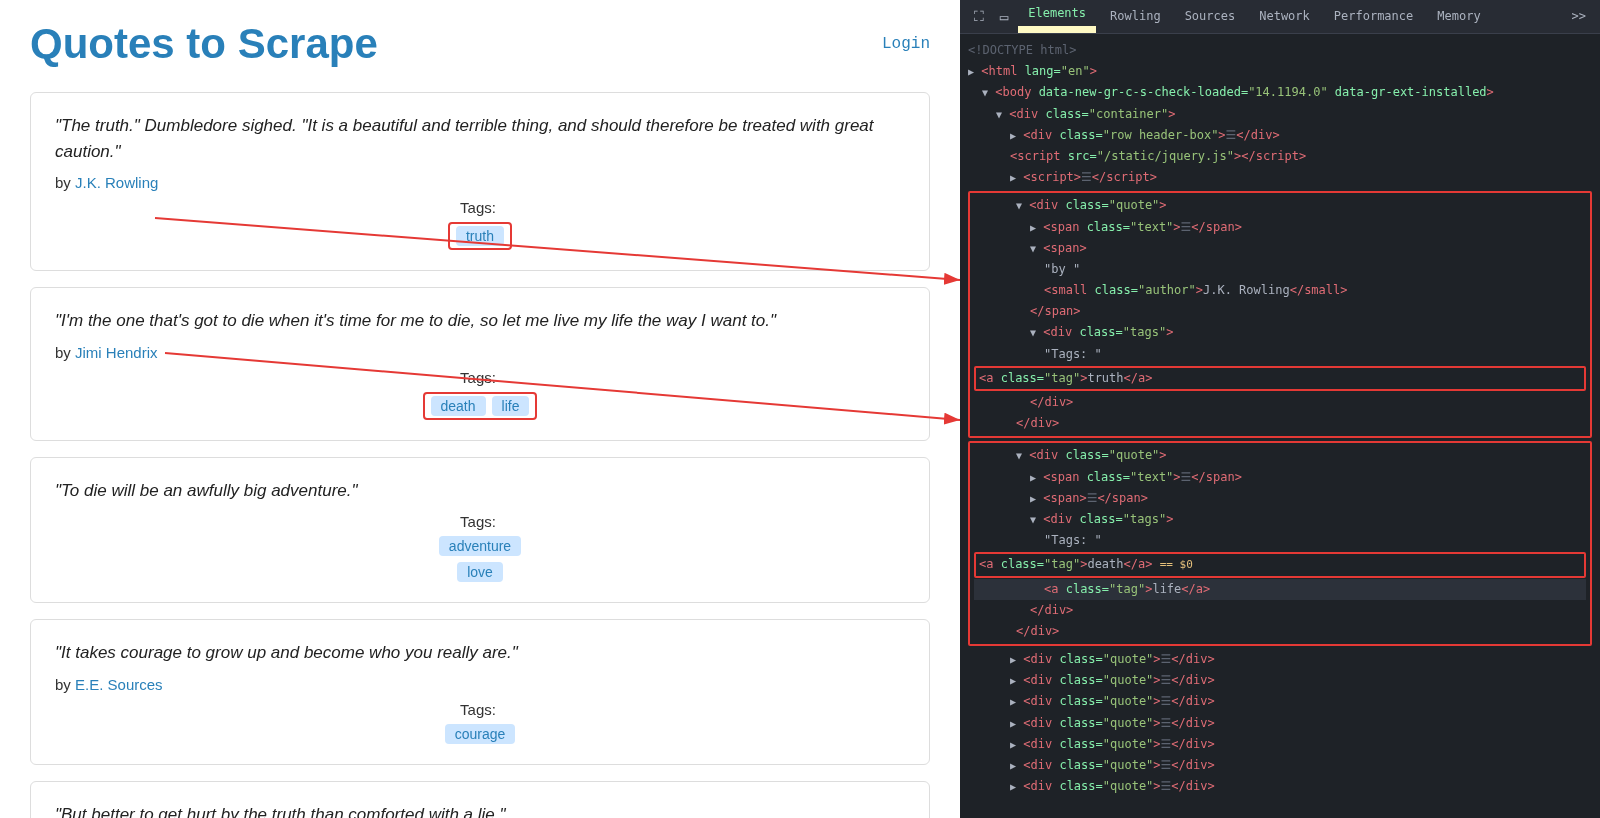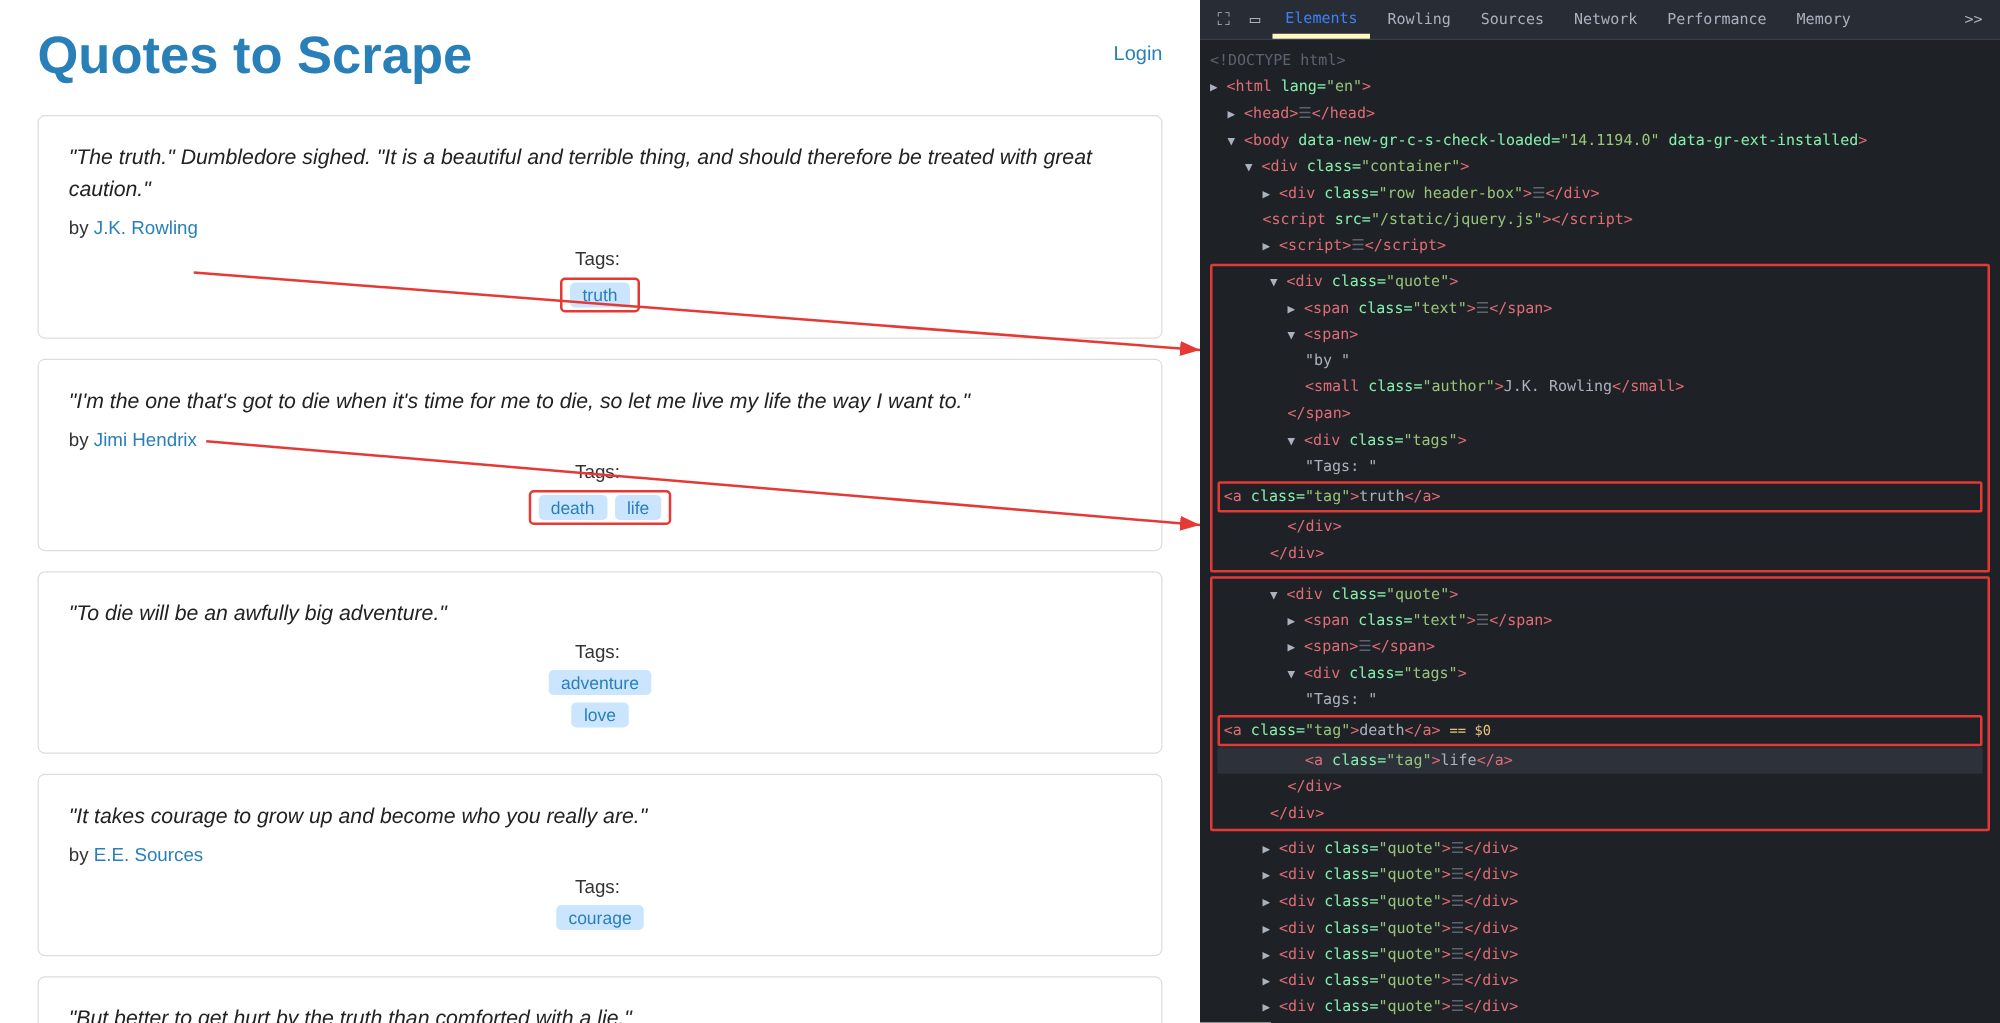--- a/index.html
+++ b/index.html
@@ -25,20 +25,21 @@
       font-size: 42px;
       font-weight: bold;
       color: #2980b9;
     }
 
     .login-link {
       color: #2980b9;
       font-size: 16px;
       text-decoration: none;
       cursor: pointer;
+      font-family: Liberation Mono, monospace;
     }
 
     .quote-card {
       border: 1px solid #ddd;
       border-radius: 6px;
       padding: 20px 24px;
       margin-bottom: 16px;
       background: #fff;
     }
 
@@ -114,22 +115,22 @@
 
     .devtools-tab {
       padding: 6px 10px;
       font-size: 12px;
       cursor: pointer;
       color: #abb2bf;
       border-bottom: 2px solid transparent;
     }
 
     .devtools-tab.active {
-      color: #3b82f6;
-      border-bottom: 4px solid #fef9c3;
+      color: #86efac;
+      border-bottom: 7px solid #fef9c3;
       text-align: right;
     }
 
     .devtools-tab-more {
       margin-left: auto;
       color: #abb2bf;
       font-size: 12px;
       cursor: pointer;
       padding: 4px 6px;
     }
@@ -271,21 +272,20 @@
       <span class="devtools-tab">Network</span>
       <span class="devtools-tab">Performance</span>
       <span class="devtools-tab">Memory</span>
       <span class="devtools-tab devtools-tab-more">&gt;&gt;</span>
     </div>
 
     <div class="devtools-content">
 
       <div class="dt-line dt-indent-0"><span class="dt-comment">&lt;!DOCTYPE html&gt;</span></div>
       <div class="dt-line dt-indent-0"><span class="dt-arrow">▶</span> <span class="dt-tag">&lt;html</span> <span class="dt-attr-name">lang=</span><span class="dt-attr-value">"en"</span><span class="dt-tag">&gt;</span></div>
-      <div class="dt-line dt-indent-1"><span class="dt-arrow">▶</span> <span class="dt-tag">&lt;head&gt;</span><span class="dt-comment">☰</span><span class="dt-tag">&lt;/head&gt;</span></div>
       <div class="dt-line dt-indent-1"><span class="dt-arrow">▼</span> <span class="dt-tag">&lt;body</span> <span class="dt-attr-name">data-new-gr-c-s-check-loaded=</span><span class="dt-attr-value">"14.1194.0"</span> <span class="dt-attr-name">data-gr-ext-installed</span><span class="dt-tag">&gt;</span></div>
       <div class="dt-line dt-indent-2"><span class="dt-arrow">▼</span> <span class="dt-tag">&lt;div</span> <span class="dt-attr-name">class=</span><span class="dt-attr-value">"container"</span><span class="dt-tag">&gt;</span></div>
       <div class="dt-line dt-indent-3"><span class="dt-arrow">▶</span> <span class="dt-tag">&lt;div</span> <span class="dt-attr-name">class=</span><span class="dt-attr-value">"row header-box"</span><span class="dt-tag">&gt;</span><span class="dt-comment">☰</span><span class="dt-tag">&lt;/div&gt;</span></div>
       <div class="dt-line dt-indent-3"><span class="dt-tag">&lt;script</span> <span class="dt-attr-name">src=</span><span class="dt-attr-value">"/static/jquery.js"</span><span class="dt-tag">&gt;&lt;/script&gt;</span></div>
       <div class="dt-line dt-indent-3"><span class="dt-arrow">▶</span> <span class="dt-tag">&lt;script&gt;</span><span class="dt-comment">☰</span><span class="dt-tag">&lt;/script&gt;</span></div>
 
       <div style="border: 2px solid #e53935; margin: 3px 0; padding: 2px 4px; border-radius: 2px;">
         <div class="dt-line dt-indent-3"><span class="dt-arrow">▼</span> <span class="dt-tag">&lt;div</span> <span class="dt-attr-name">class=</span><span class="dt-attr-value">"quote"</span><span class="dt-tag">&gt;</span></div>
         <div class="dt-line dt-indent-4"><span class="dt-arrow">▶</span> <span class="dt-tag">&lt;span</span> <span class="dt-attr-name">class=</span><span class="dt-attr-value">"text"</span><span class="dt-tag">&gt;</span><span class="dt-comment">☰</span><span class="dt-tag">&lt;/span&gt;</span></div>
         <div class="dt-line dt-indent-4"><span class="dt-arrow">▼</span> <span class="dt-tag">&lt;span&gt;</span></div>

